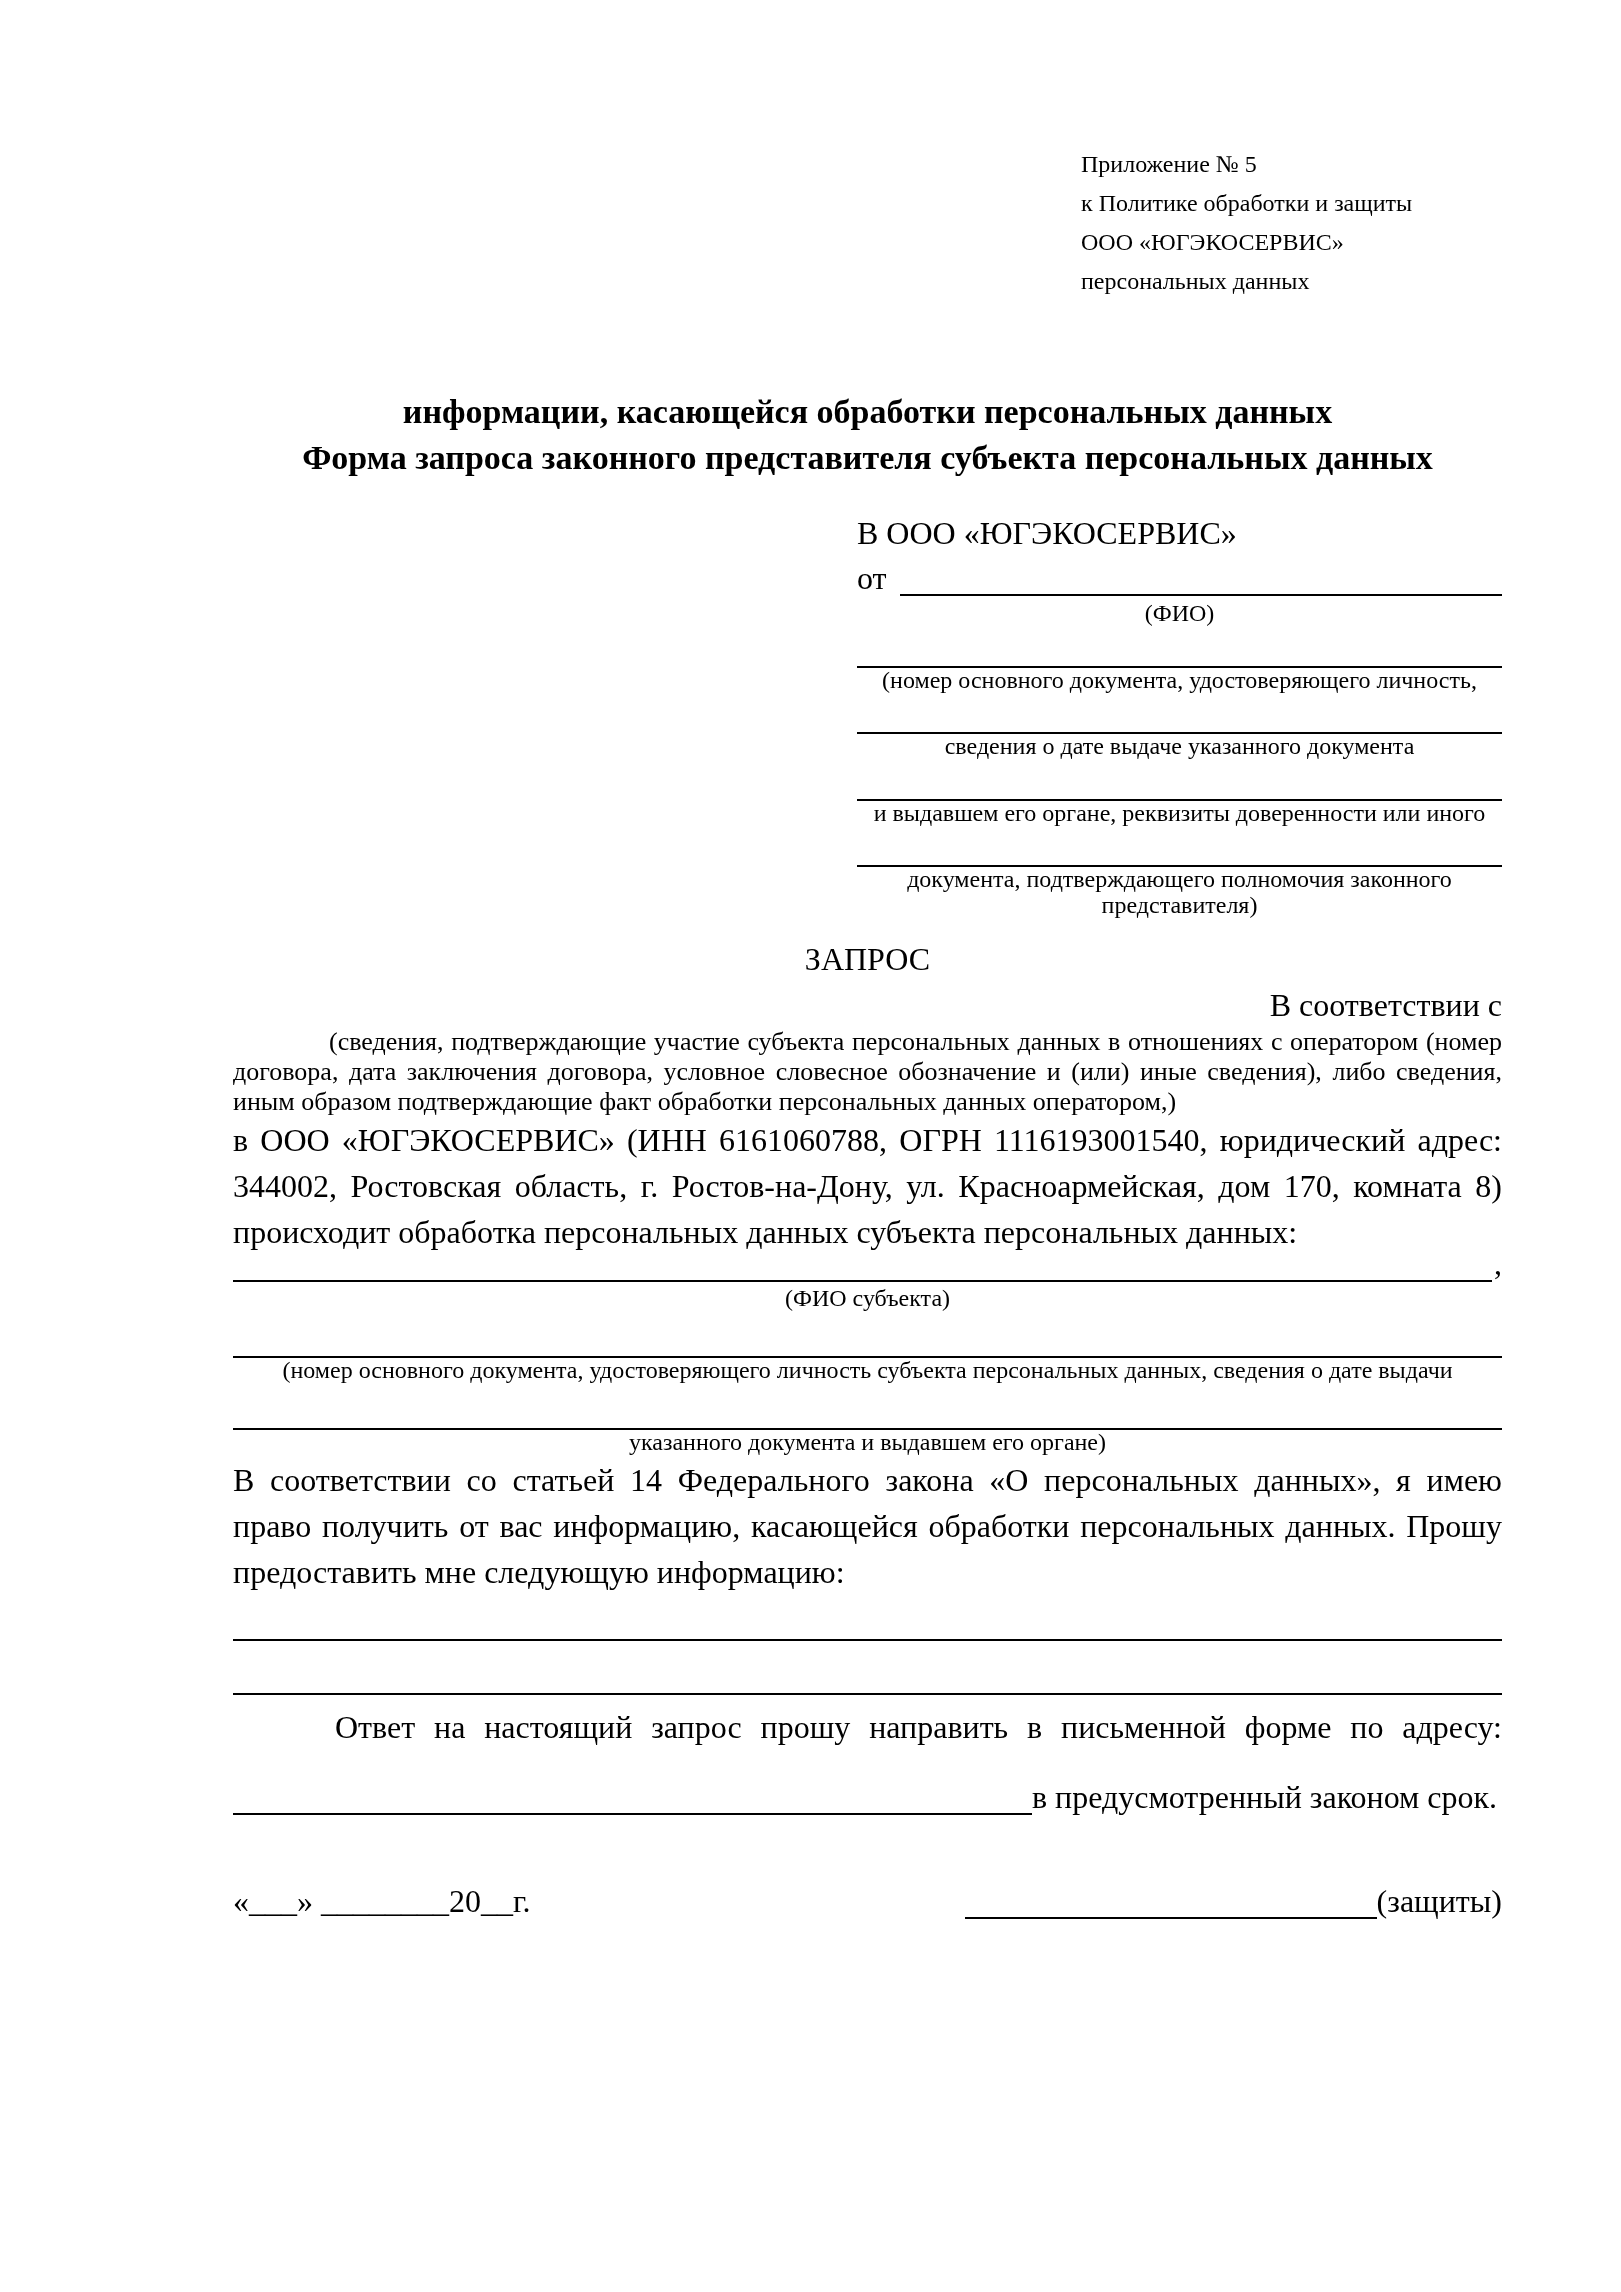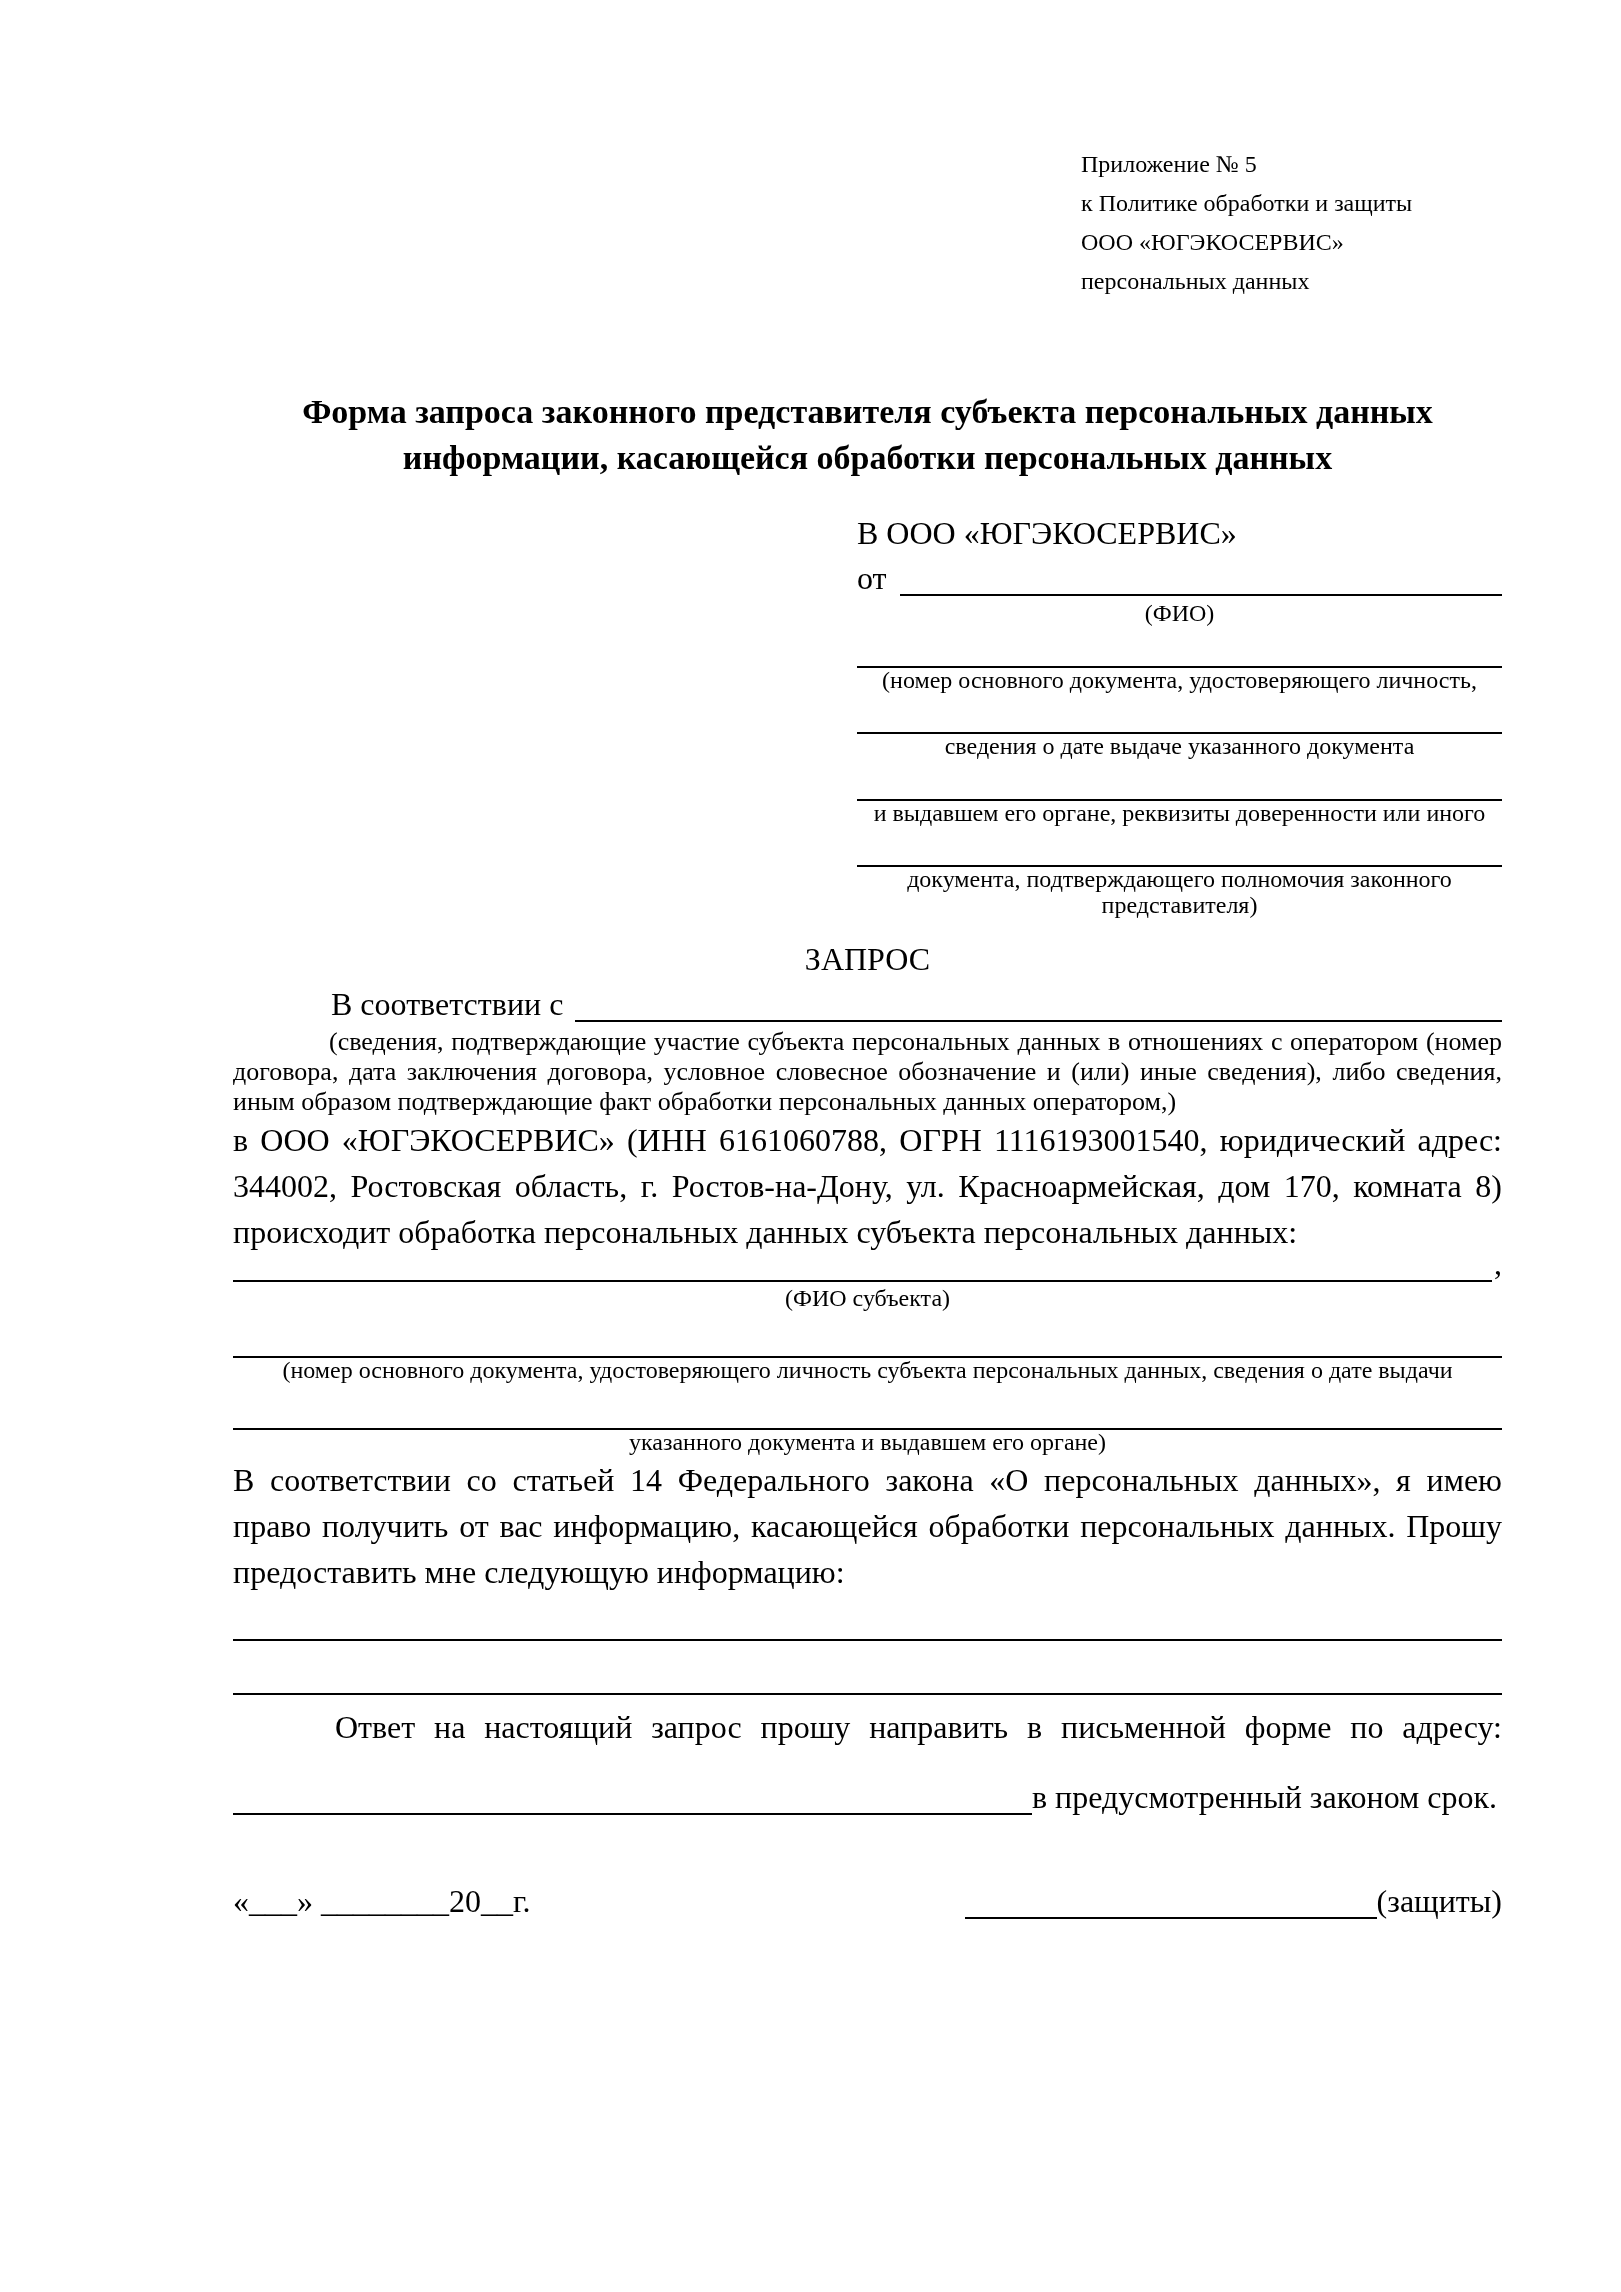--- a/index.html
+++ b/index.html
@@ -23,21 +23,21 @@
   
   .addr { margin-top: 29px; margin-left: 624px; width: 645px; }
   .from-row { display: flex; align-items: flex-end; height: 45px; }
   .blank { border-bottom: 2.9px solid #000; }
   .from-blank { flex: 1; margin-left: 13.7px; margin-bottom: 4.9px; }
   .small { font-size: 24px; line-height: 25.5px; }
   .center { text-align: center; }
   .addr-line { height: 39px; border-bottom: 2.9px solid #000; }
   
   .request-heading { margin-top: 17.6px; text-align: center; }
-  .lead-row { display: flex; align-items: flex-end; height: 45px; }
+  .lead-row { display: flex; align-items: flex-end; height: 45px; flex-direction: column; }
   .lead-text { margin-left: 98px; white-space: nowrap; }
   .lead-blank { flex: 1; margin-left: 11.8px; margin-bottom: 4.9px; }
   .lead-note { font-size: 26px; line-height: 30px; text-align: justify; text-indent: 96px; }
   .para { text-align: justify; }
   .comma-row { display: flex; align-items: flex-end; height: 31px; }
   .comma-blank { flex: 1; margin-bottom: 3.9px; }
   .comma-char { margin-left: 2px; }
   .wide-blank { border-bottom: 2.9px solid #000; }
   .doc-blank-1 { margin-top: 15.7px; height: 29px; }
   .doc-blank-2 { margin-top: 15.7px; height: 29px; }
@@ -60,22 +60,22 @@
   <div class="content">
 
     <div class="header-note">
       <div>Приложение № 5</div>
       <div>к Политике обработки и защиты</div>
       <div>ООО «ЮГЭКОСЕРВИС»</div>
       <div>персональных данных</div>
     </div>
 
     <div class="doc-title">
+      <div>информации, касающейся обработки персональных данных</div>
       <div>Форма запроса законного представителя субъекта персональных данных</div>
-      <div>информации, касающейся обработки персональных данных</div>
     </div>
 
     <div class="addr">
       <div>В ООО «ЮГЭКОСЕРВИС»</div>
       <div class="from-row">
         <span>от</span>
         <span class="blank from-blank"></span>
       </div>
       <div class="small center">(ФИО)</div>
 

